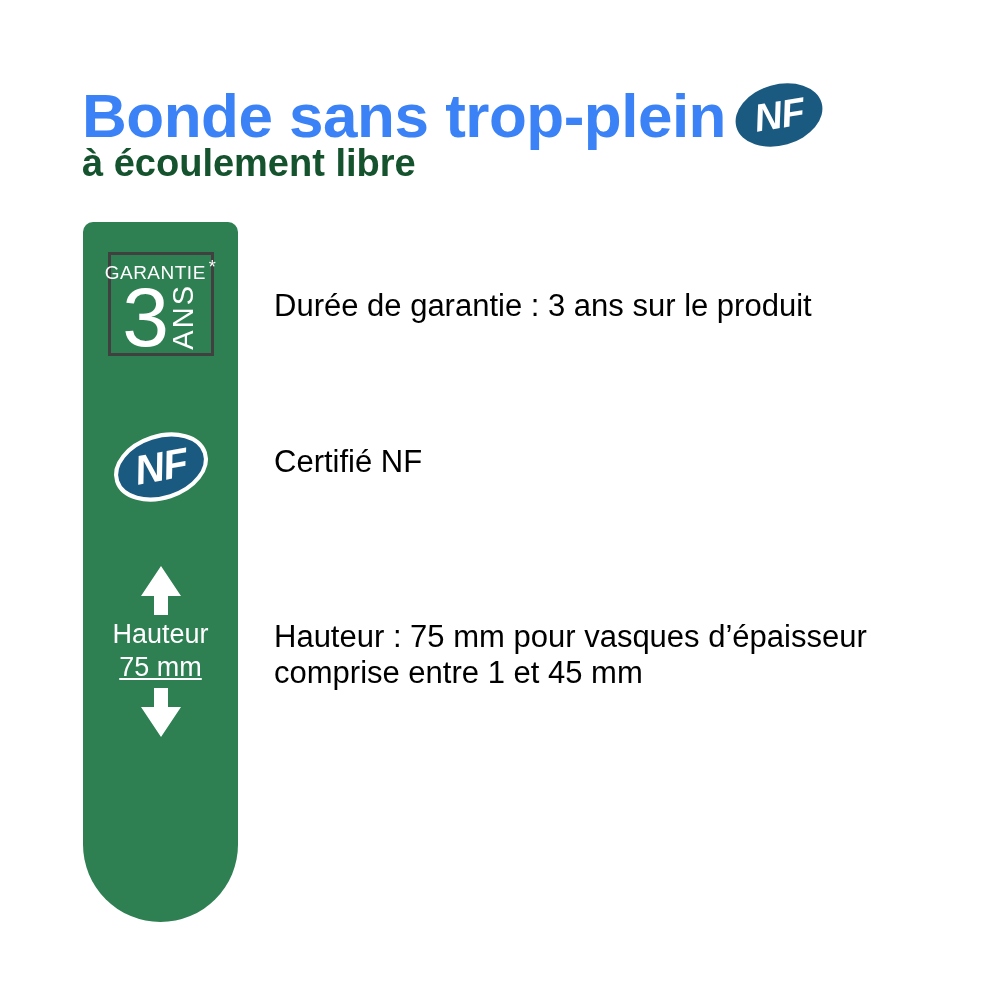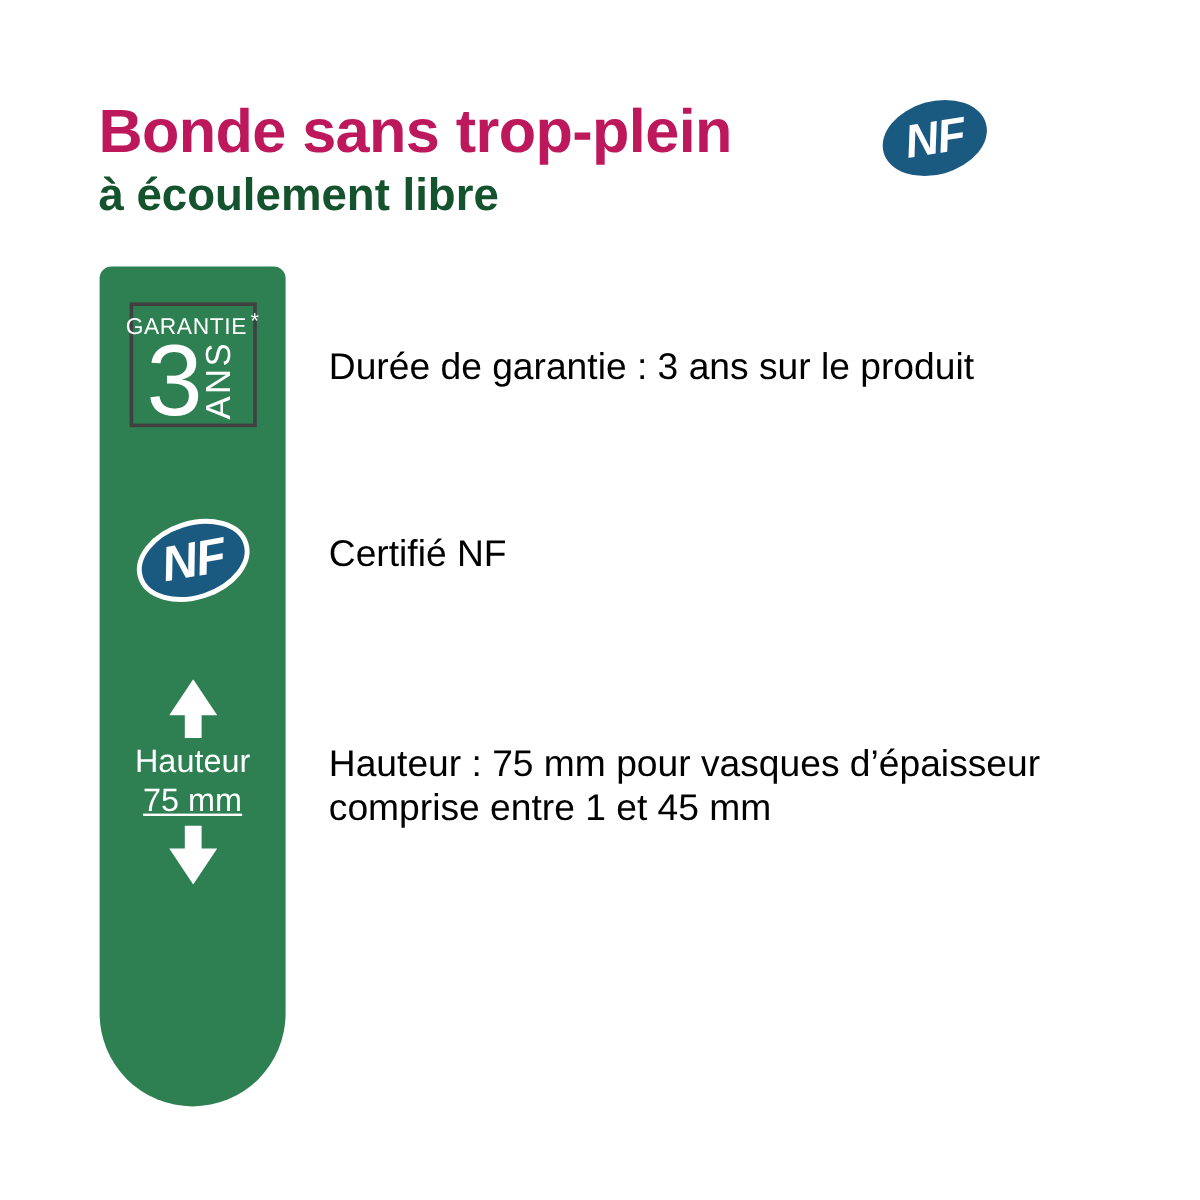--- a/index.html
+++ b/index.html
@@ -1,20 +1,20 @@
 <!DOCTYPE html>
 <html><head>
 <meta charset="utf-8">
 <style>
   * { margin:0; padding:0; box-sizing:border-box; }
   html,body { width:1000px; height:1000px; background:#ffffff;
     font-family:"Liberation Sans", sans-serif; position:relative; overflow:hidden; }
 
-  .title { position:absolute; left:82px; top:80px; font-size:51px; font-weight:bold;
-    color:#be185d; letter-spacing:-0.5px; white-space:nowrap; }
+  .title { position:absolute; left:82px; top:80px; font-size:62px; font-weight:bold;
+    color:#3b82f6; letter-spacing:-0.5px; white-space:nowrap; }
   .subtitle { position:absolute; left:82px; top:142px; font-size:38px; font-weight:bold;
     color:#14532d; white-space:nowrap; }
   .header-nf { position:absolute; left:731px; top:78px; width:96px; height:74px; }
 
   .banner { position:absolute; left:83px; top:222px; width:155px; height:700px;
     border-radius:10px 10px 78px 78px; }
 
   .badge { position:absolute; top:30px; left:50%; transform:translateX(-50%);
     width:106px; height:104px; border:3px solid #404040; color:#fff;
     display:flex; flex-direction:column; align-items:center; }

